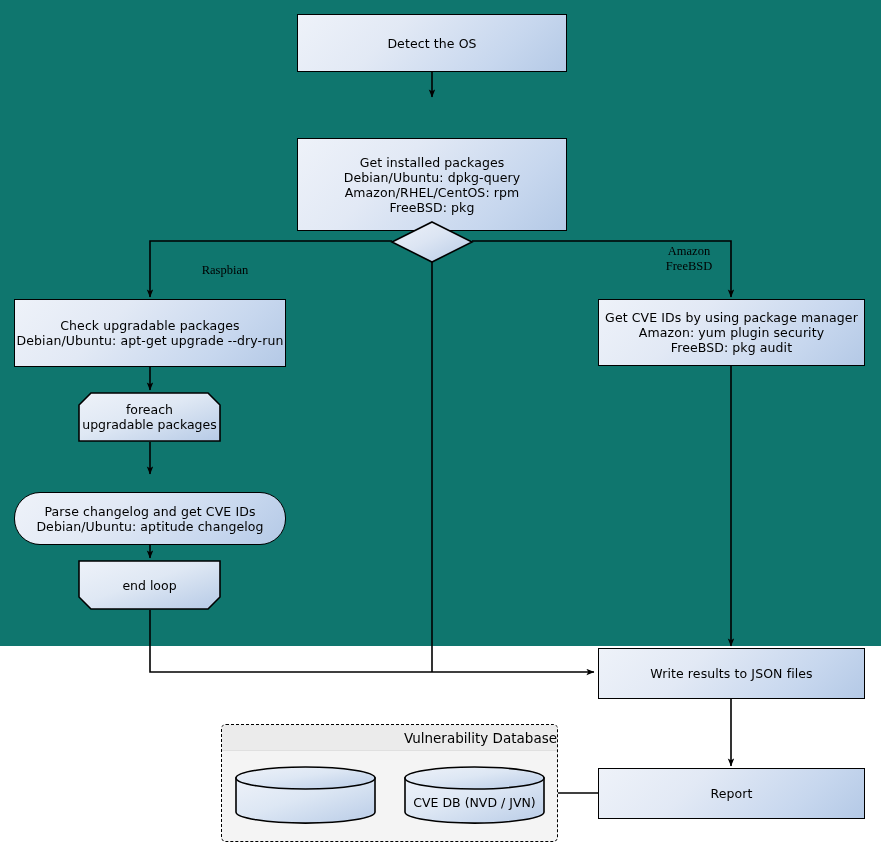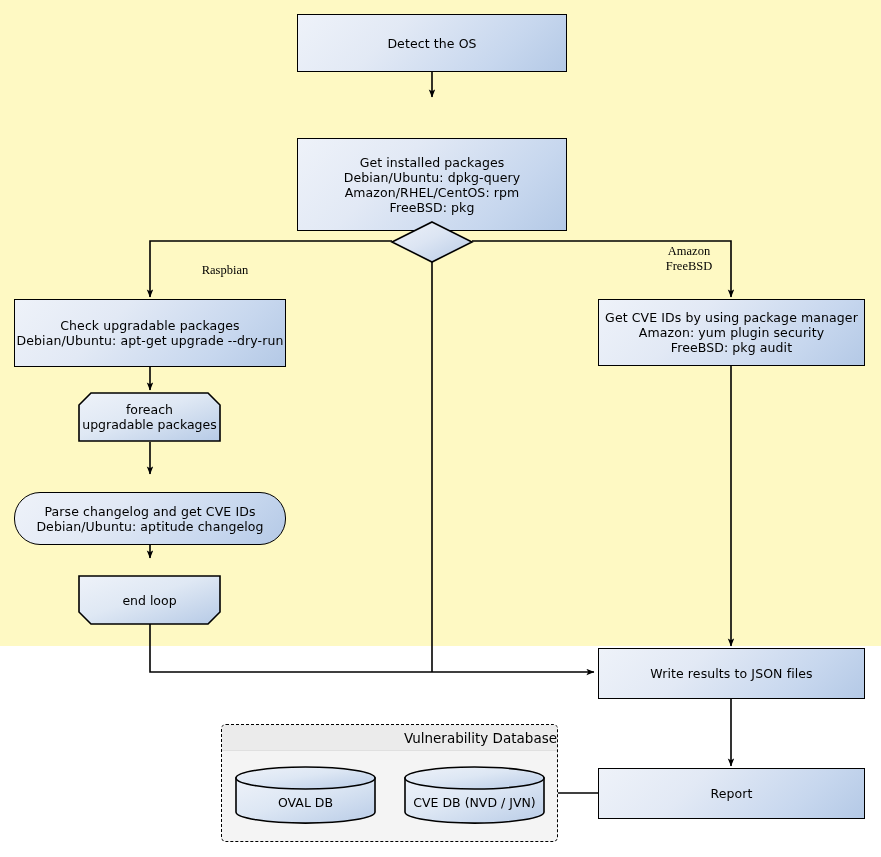--- a/index.html
+++ b/index.html
@@ -10,21 +10,21 @@
   body {
     font-family: "DejaVu Sans", sans-serif;
     width: 881px;
     height: 857px;
     overflow: hidden;
   }
   #canvas {
     position: relative;
     width: 881px;
     height: 646px;
-    background: #fef9c3;
+    background: #0f766e;
   }
   svg.edges {
     position: absolute;
     left: 0;
     top: 0;
     width: 881px;
     height: 857px;
     pointer-events: none;
   }
   .node {
@@ -183,21 +183,21 @@
     </svg>
     <div class="lbl" style="white-space:pre-line;">foreach
 upgradable  packages</div>
   </div>
 
   <div class="node proc" style="left:14px; top:492px; width:272px; height:53px;border-radius:26px;">
     <span style="white-space:pre-line;">Parse changelog and get  CVE IDs
 Debian/Ubuntu: aptitude changelog</span>
   </div>
 
-  <div class="loop-wrap" style="left:78px; top:560px; width:143px; height:50px;margin-top:15px;">
+  <div class="loop-wrap" style="left:78px; top:560px; width:143px; height:50px;">
     <svg width="143" height="50" viewBox="0 0 143 50">
       <defs>
         <linearGradient id="gloop2" x1="0" y1="0" x2="1" y2="1">
           <stop offset="0%" stop-color="#eef2f9"></stop>
           <stop offset="45%" stop-color="#dfe8f4"></stop>
           <stop offset="100%" stop-color="#b6cae6"></stop>
         </linearGradient>
       </defs>
       <path d="M1,1 L142,1 L142,37 L130,49 L13,49 L1,37 Z" fill="url(#gloop2)" stroke="#000000" stroke-width="1.6"></path>
     </svg>
@@ -235,21 +235,20 @@
       <defs>
         <linearGradient id="gcyl1" x1="0" y1="0" x2="1" y2="1">
           <stop offset="0%" stop-color="#eef2f9"></stop>
           <stop offset="45%" stop-color="#dde7f4"></stop>
           <stop offset="100%" stop-color="#b9cce7"></stop>
         </linearGradient>
       </defs>
       <path d="M1,12 L1,46 A69,11 0 0,0 140,46 L140,12 Z" fill="url(#gcyl1)" stroke="#000000" stroke-width="1.6"></path>
       <ellipse cx="70.5" cy="12" rx="69.5" ry="11" fill="url(#gcyl1)" stroke="#000000" stroke-width="1.6"></ellipse>
     </svg>
-    <div class="lbl">OVAL DB</div>
   </div>
 
   <div class="cyl-wrap" style="left:404px; top:766px; width:141px; height:58px;">
     <svg width="141" height="58" viewBox="0 0 141 58">
       <defs>
         <linearGradient id="gcyl2" x1="0" y1="0" x2="1" y2="1">
           <stop offset="0%" stop-color="#eef2f9"></stop>
           <stop offset="45%" stop-color="#dde7f4"></stop>
           <stop offset="100%" stop-color="#b9cce7"></stop>
         </linearGradient>

